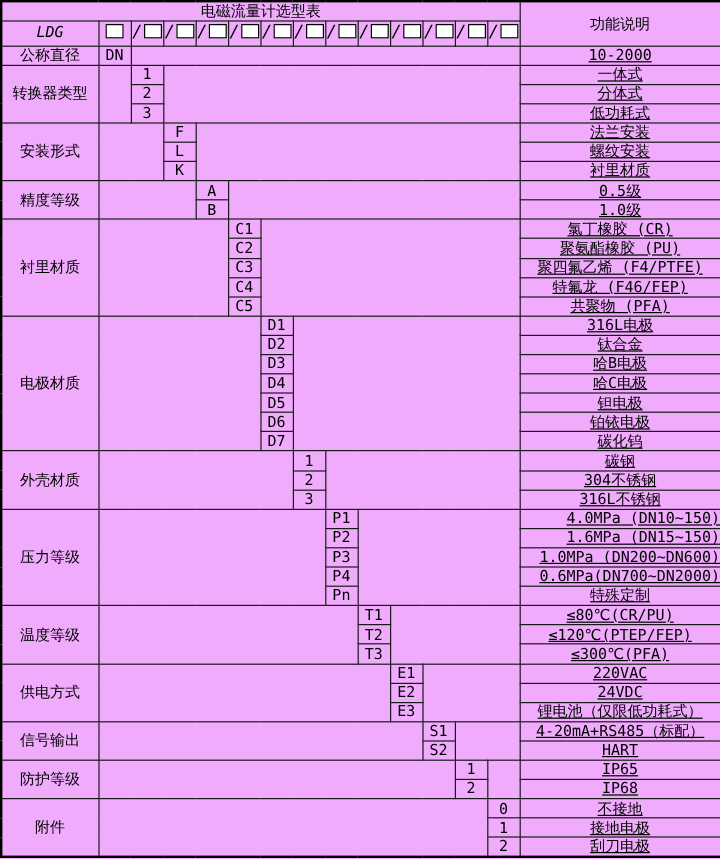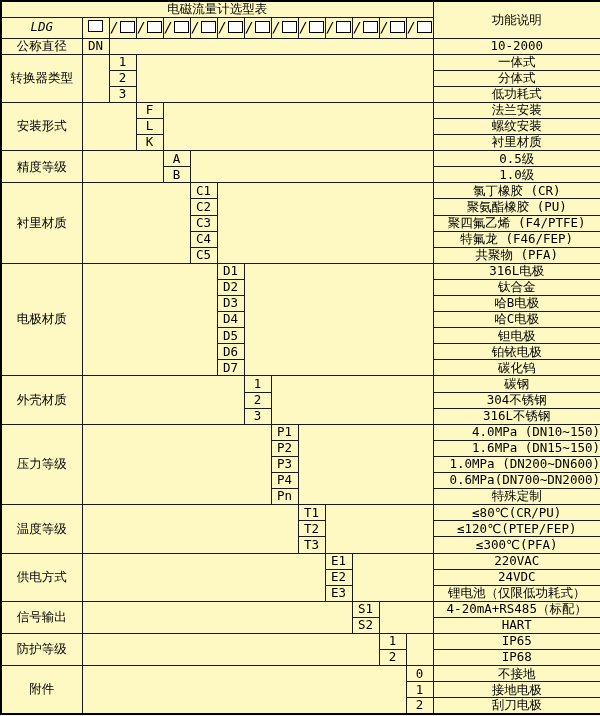--- a/index.html
+++ b/index.html
@@ -1,35 +1,35 @@
 <!DOCTYPE html>
 <html><head>
 <meta charset="utf-8">
 <style>
   html,body { margin:0; padding:0; background:#fff; }
   .page {
-    width:600px; height:716px; background:#fef9c3; overflow:hidden;
+    width:600px; height:716px; background:#f0abfc; overflow:hidden;
     font-family:"DejaVu Sans Mono","DejaVu Sans",monospace;
     color:#000;
   }
   table.sel {
     border-collapse:collapse; table-layout:fixed; width:600px;
     border:2px solid #000;
   }
   table.sel td {
     border:1px solid #1a1a1a; padding:0; text-align:center;
     font-size:12.5px; line-height:1.15; white-space:nowrap; overflow:hidden;
   }
   tr.r-title  { height:16px; }
   tr.r-model  { height:21px;font-style:italic; }
   tr.r-data   { height:16.1px; }
   td.title-cell { font-size:13.5px; }
   td.desc-head  { font-size:13.5px; }
   td.label { font-size:13px; }
-  td.desc  { font-size:13px; }
+  td.desc  { font-size:13px;text-decoration:underline; }
   td.desc.left { text-align:right; padding-left:2px; }
   td.ldg { text-align:left; padding-left:8px; font-size:13px; }
   .box {
     display:inline-block; width:13px; height:10px;
     border:1px solid #000; vertical-align:-1px; background:#fff;
   }
   .slash { display:inline-block; font-size:14px; margin-right:1px; }
 </style>
 </head>
 <body>

